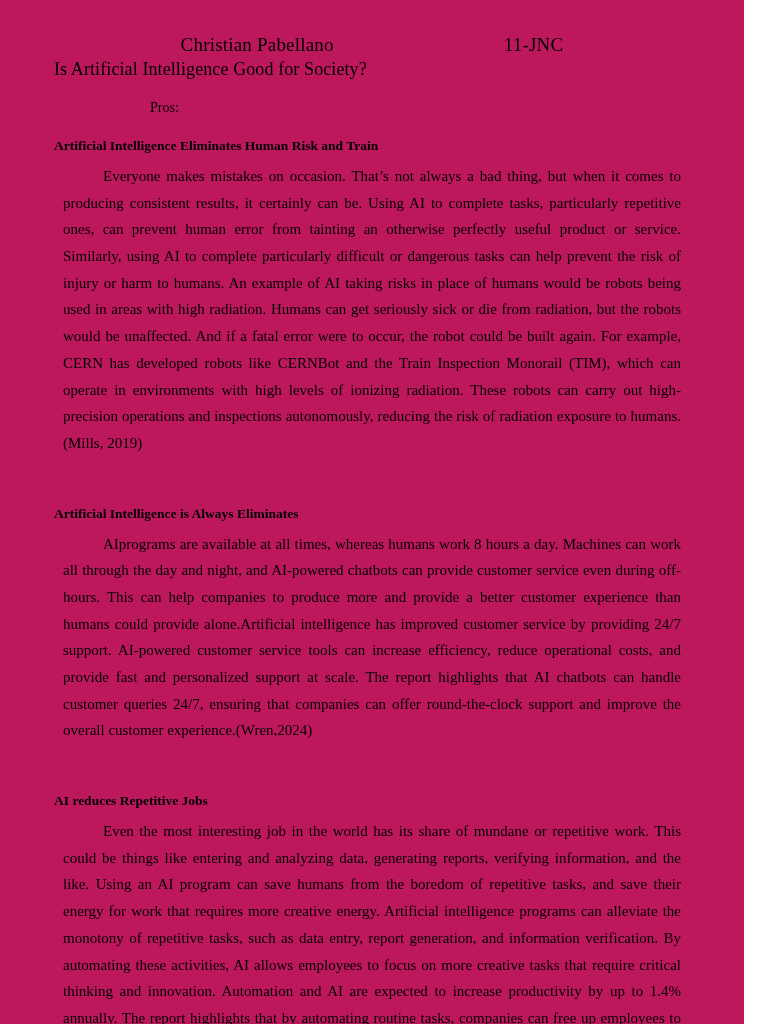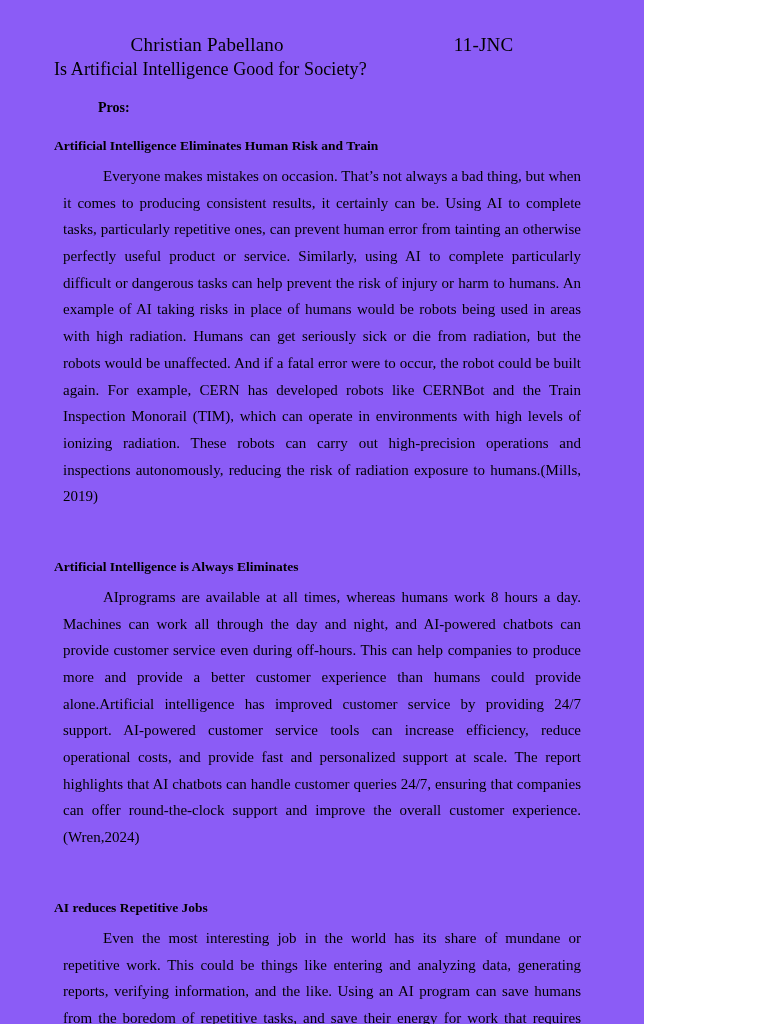--- a/index.html
+++ b/index.html
@@ -9,23 +9,23 @@
   }
   body {
     width: 768px;
     height: 1024px;
     font-family: "Liberation Serif", serif;
     color: #000000;
     overflow: hidden;
   }
   .page {
     position: relative;
-    width: 644px;
+    width: 744px;
     height: 1024px;
-    background: #8b5cf6;
+    background: #be185d;
     box-sizing: border-box;
     padding: 30px 54px 0 54px;
   }
   .header-row {
     display: flex;
     justify-content: center;
     align-items: baseline;
     font-size: 19px;
     letter-spacing: 0.2px;
     margin-top: 4px;
@@ -37,24 +37,24 @@
     font-size: 19px;
     margin-left: 170px;
   }
   .doc-title {
     text-align: left;
     font-size: 18px;
     margin-top: 3px;
     letter-spacing: 0.1px;
   }
   .pros-label {
-    font-weight: bold;
+    font-weight: normal;
     font-size: 14px;
     margin-top: 20px;
-    margin-left: 44px;
+    margin-left: 96px;
   }
   .subhead {
     font-weight: bold;
     font-size: 13.5px;
     margin-top: 18px;
     margin-bottom: 2px;
   }
   .para {
     font-size: 15px;
     line-height: 1.78;

